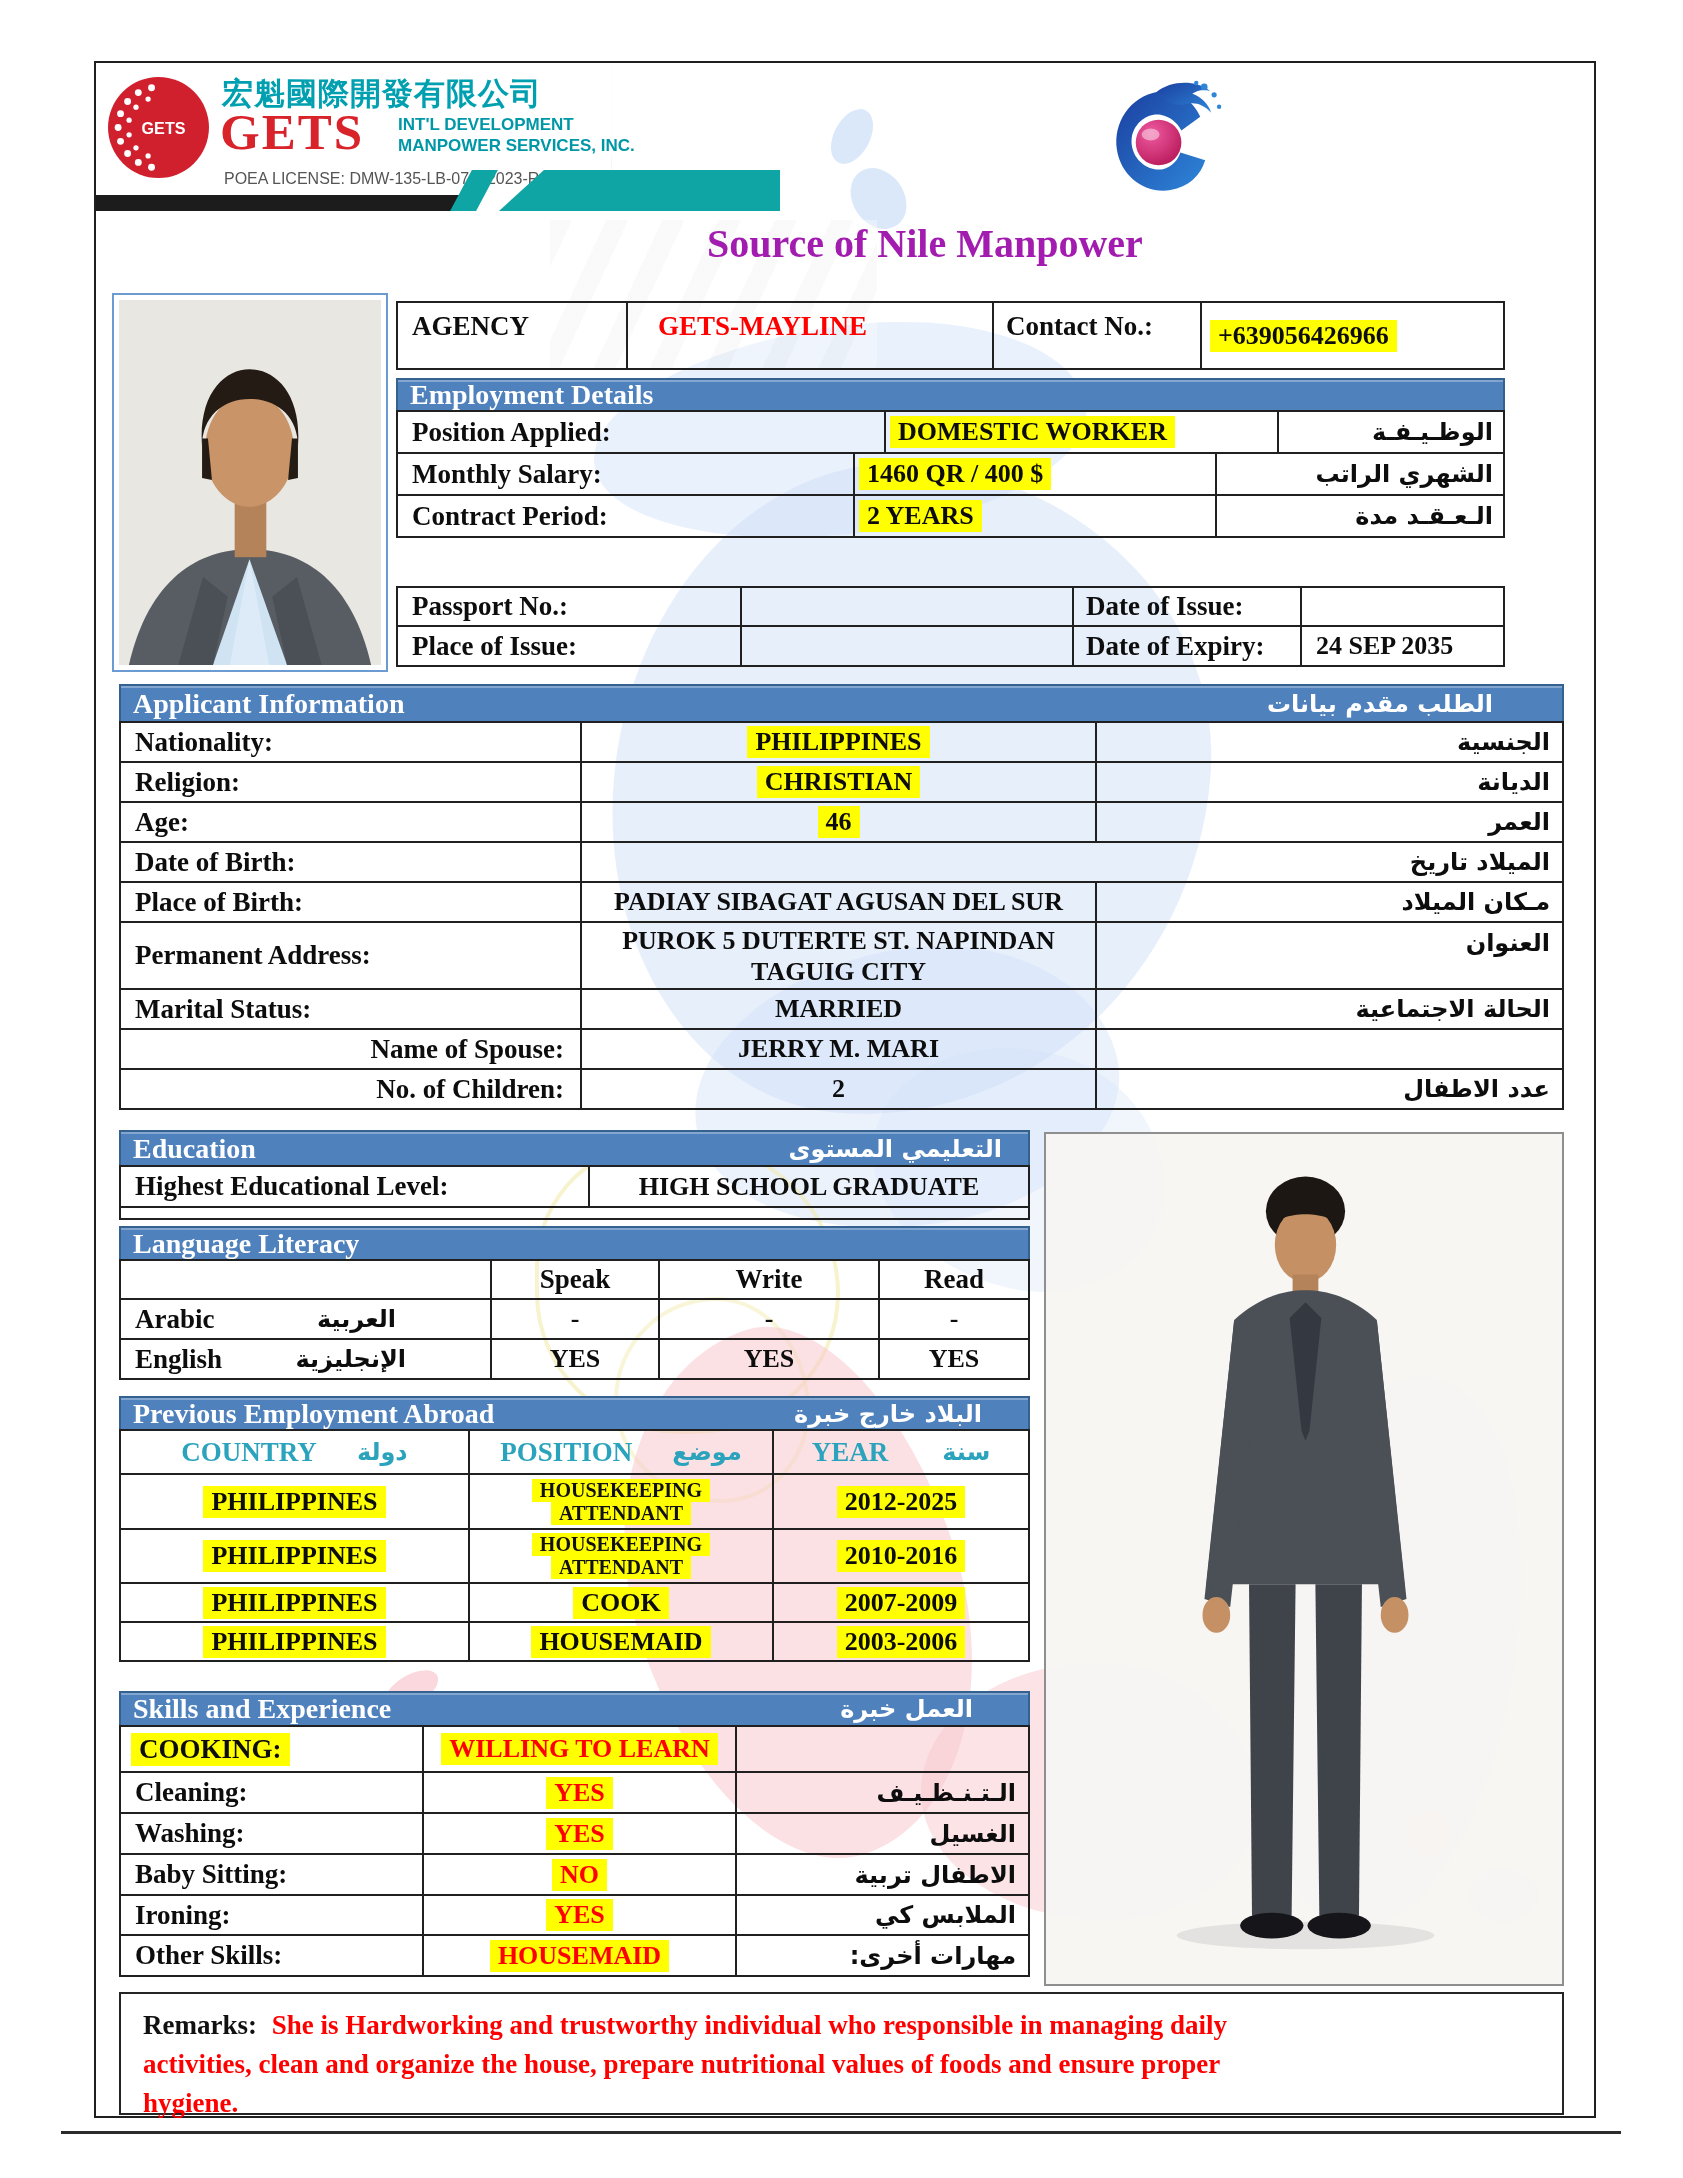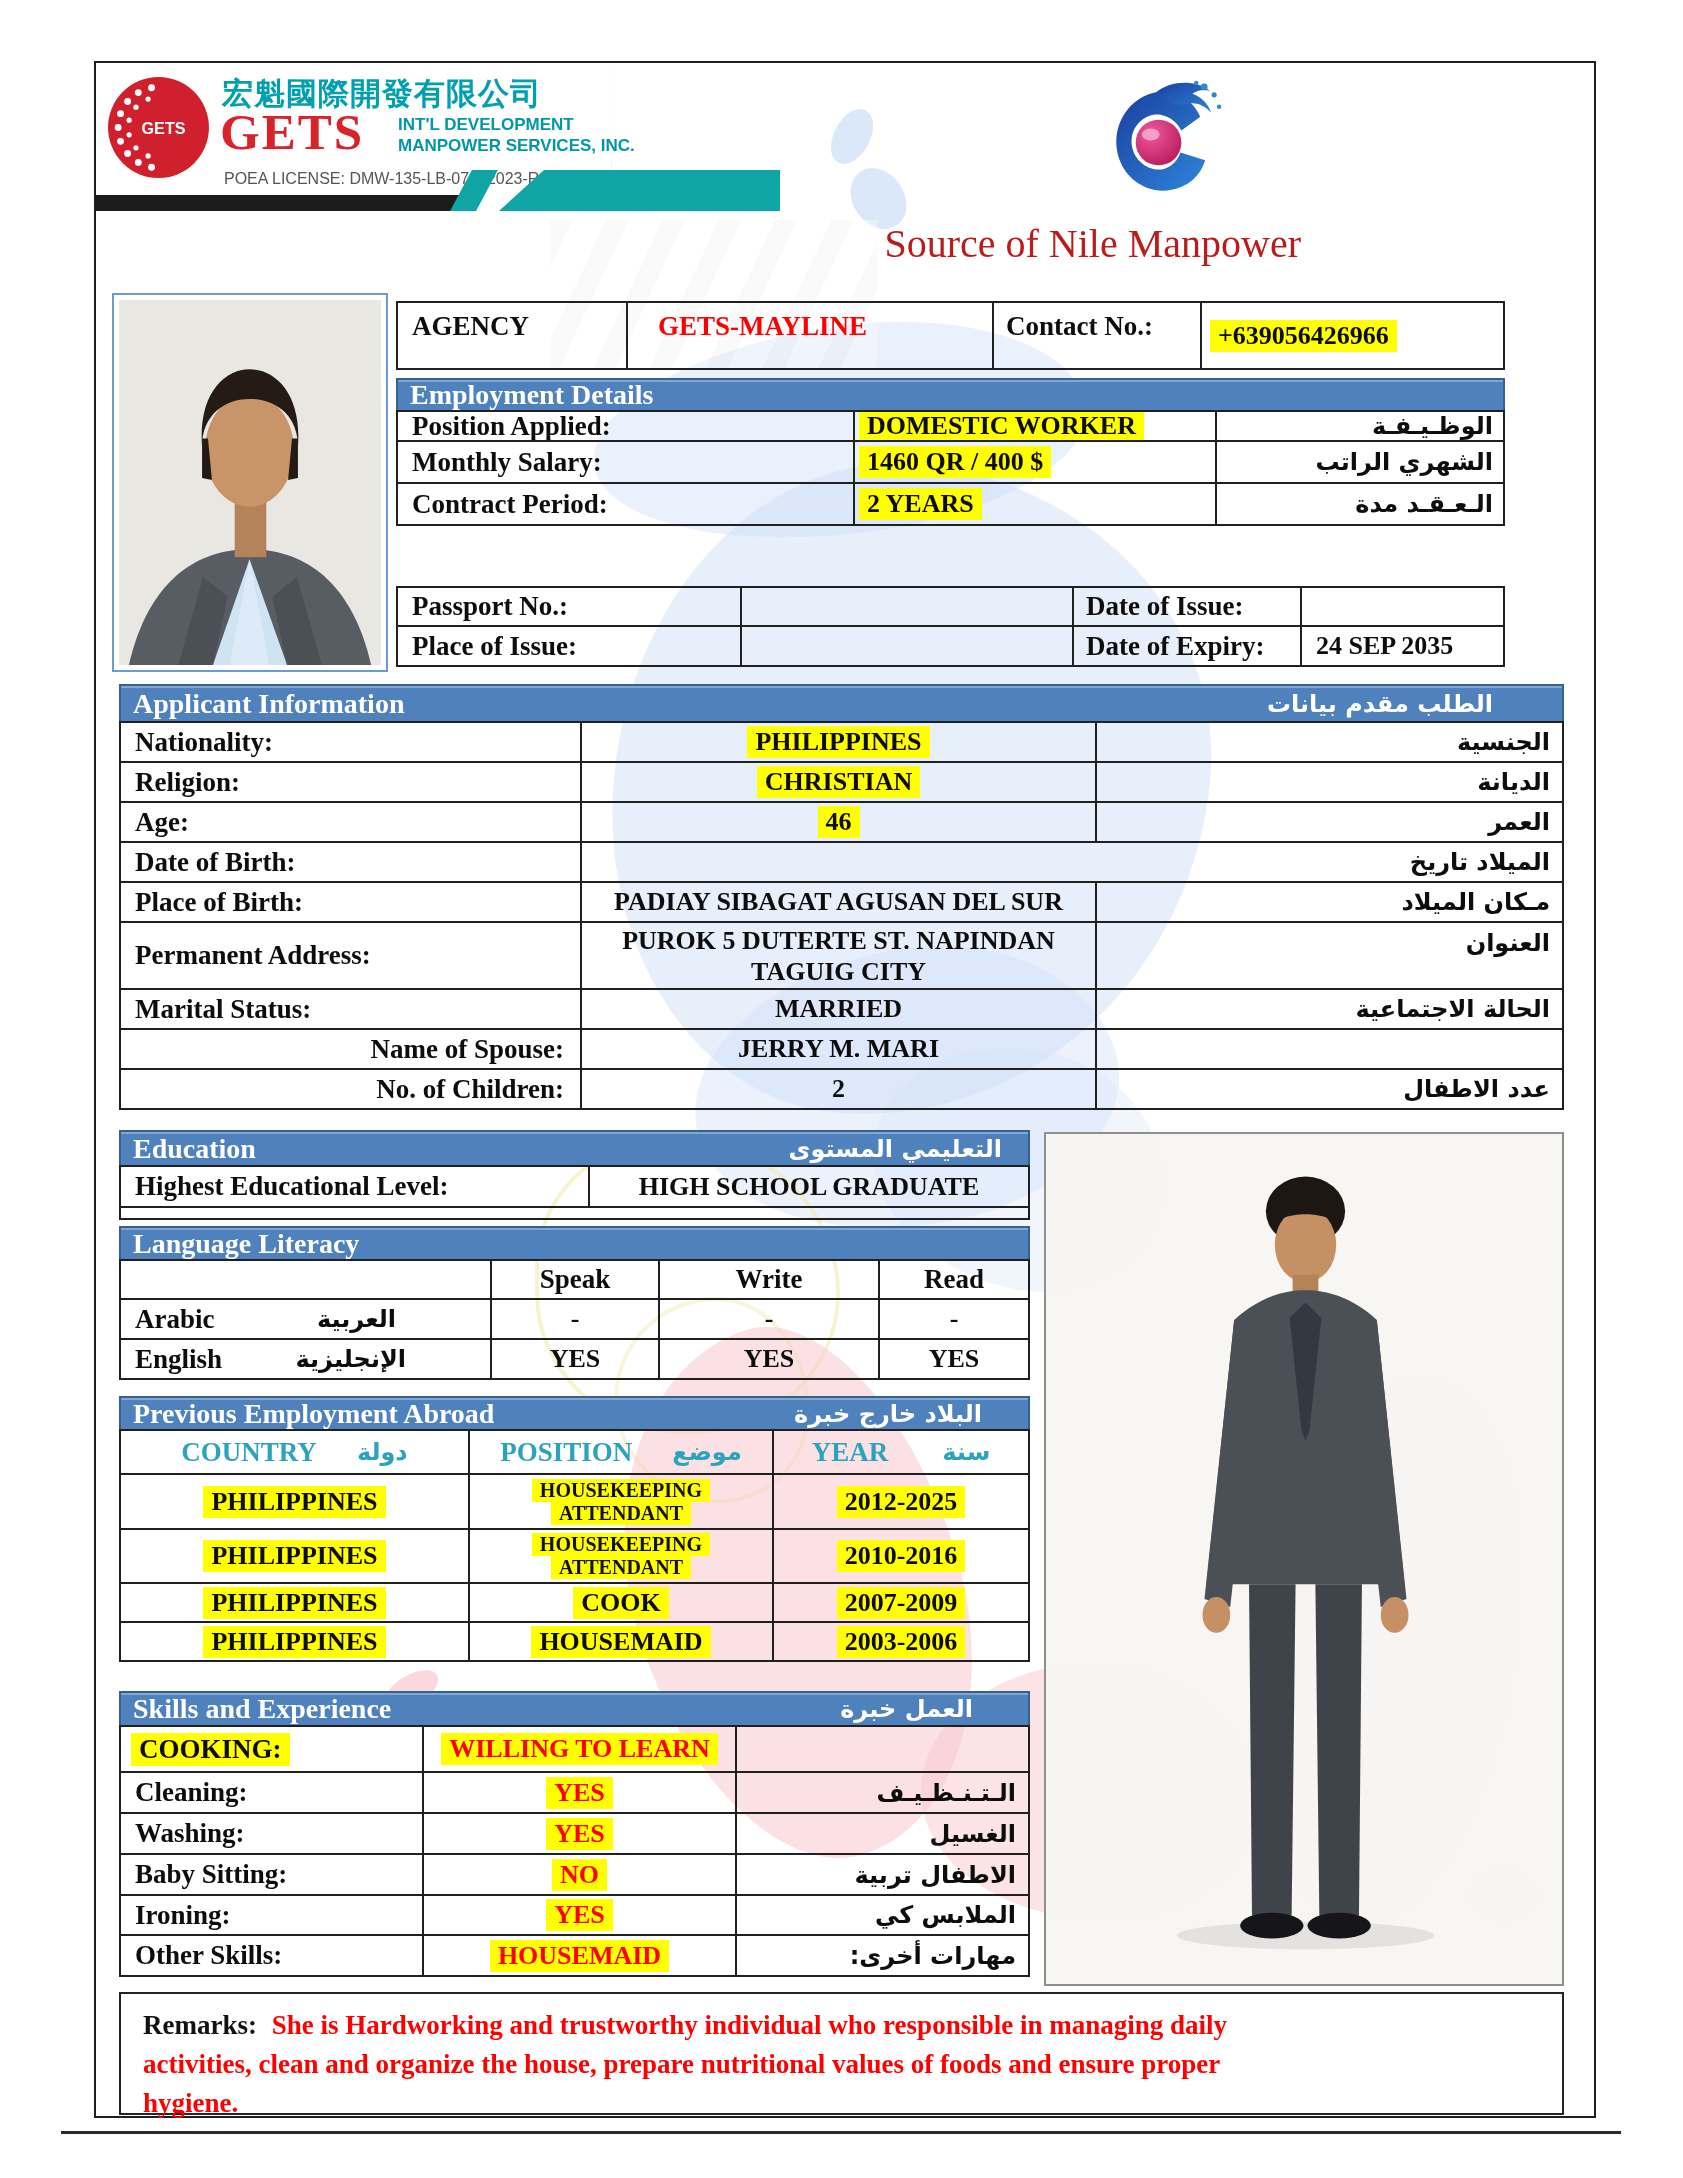--- a/index.html
+++ b/index.html
@@ -23,22 +23,22 @@
   .gets-word{left:220px;top:103px;font-size:51px;font-weight:bold;color:#D8232A;letter-spacing:2px;}
   .gets-sub{left:398px;top:115px;font-family:"Liberation Sans",sans-serif;font-weight:bold;
             font-size:17px;color:#0097A7;line-height:21px;white-space:nowrap;}
   .poea{left:224px;top:170px;font-family:"Liberation Sans",sans-serif;font-size:16px;color:#555;white-space:nowrap;}
   .black-bar{left:96px;top:195px;width:388px;height:16px;background:#1c1c1c;
              clip-path:polygon(0 0,100% 0,calc(100% - 14px) 100%,0 100%);}
   .teal-sliver{left:461px;top:170px;width:26px;height:41px;background:#0FA5A5;transform:skewX(-28deg);}
   .teal-ribbon{left:499px;top:170px;width:281px;height:41px;background:#0FA5A5;
                clip-path:polygon(16% 0,100% 0,100% 100%,0 100%);}
   .nile-logo{left:1101px;top:77px;width:131px;height:129px;}
-  .nile-title{left:707px;top:220px;width:594px;text-align:right;font-size:40px;font-weight:normal;
-              color:#b91c1c;white-space:nowrap;}
+  .nile-title{left:707px;top:220px;width:594px;text-align:left;font-size:40px;font-weight:bold;
+              color:#a21caf;white-space:nowrap;}
 
   
   .trow{display:flex;border:2px solid #202020;margin-top:-2px;background:transparent;box-sizing:border-box;align-items:stretch;}
   .tcell{border-left:2px solid #202020;display:flex;align-items:center;box-sizing:border-box;overflow:hidden;}
   .tcell:first-child{border-left:none;}
   .lbl{font-weight:bold;font-size:27px;color:#0d0d0d;}
   .val{font-weight:bold;font-size:26px;color:#0d0d0d;}
   .ar{font-weight:bold;font-size:24px;direction:rtl;font-family:"DejaVu Sans","Liberation Serif",serif;color:#0d0d0d;}
   .hl{background:#FFFF00;display:inline-block;padding:1px 8px;}
   .redtx{color:#FF0000;}
@@ -178,21 +178,21 @@
       <div class="tcell" style="flex:1;align-items:flex-start;padding:17px 0 0 8px;">
         <span class="val hl">+639056426966</span>
       </div>
     </div>
   </div>
 
   <div class="abs z1" style="left:396px;top:380px;width:1109px;">
     <div class="bar" style="height:34px;">
       <span class="en">Employment Details</span>
     </div>
-    <div class="trow" style="height:32px;">
+    <div class="trow" style="height:44px;gap:31px;">
       <div class="tcell" style="width:455px;padding-left:14px;">
         <span class="lbl">Position Applied:</span>
       </div>
       <div class="tcell" style="width:362px;padding-left:4px;">
         <span class="val hl">DOMESTIC WORKER</span>
       </div>
       <div class="tcell c-right" style="flex:1;padding-right:10px;">
         <span class="ar">الوظـيـفـة</span>
       </div>
     </div>

